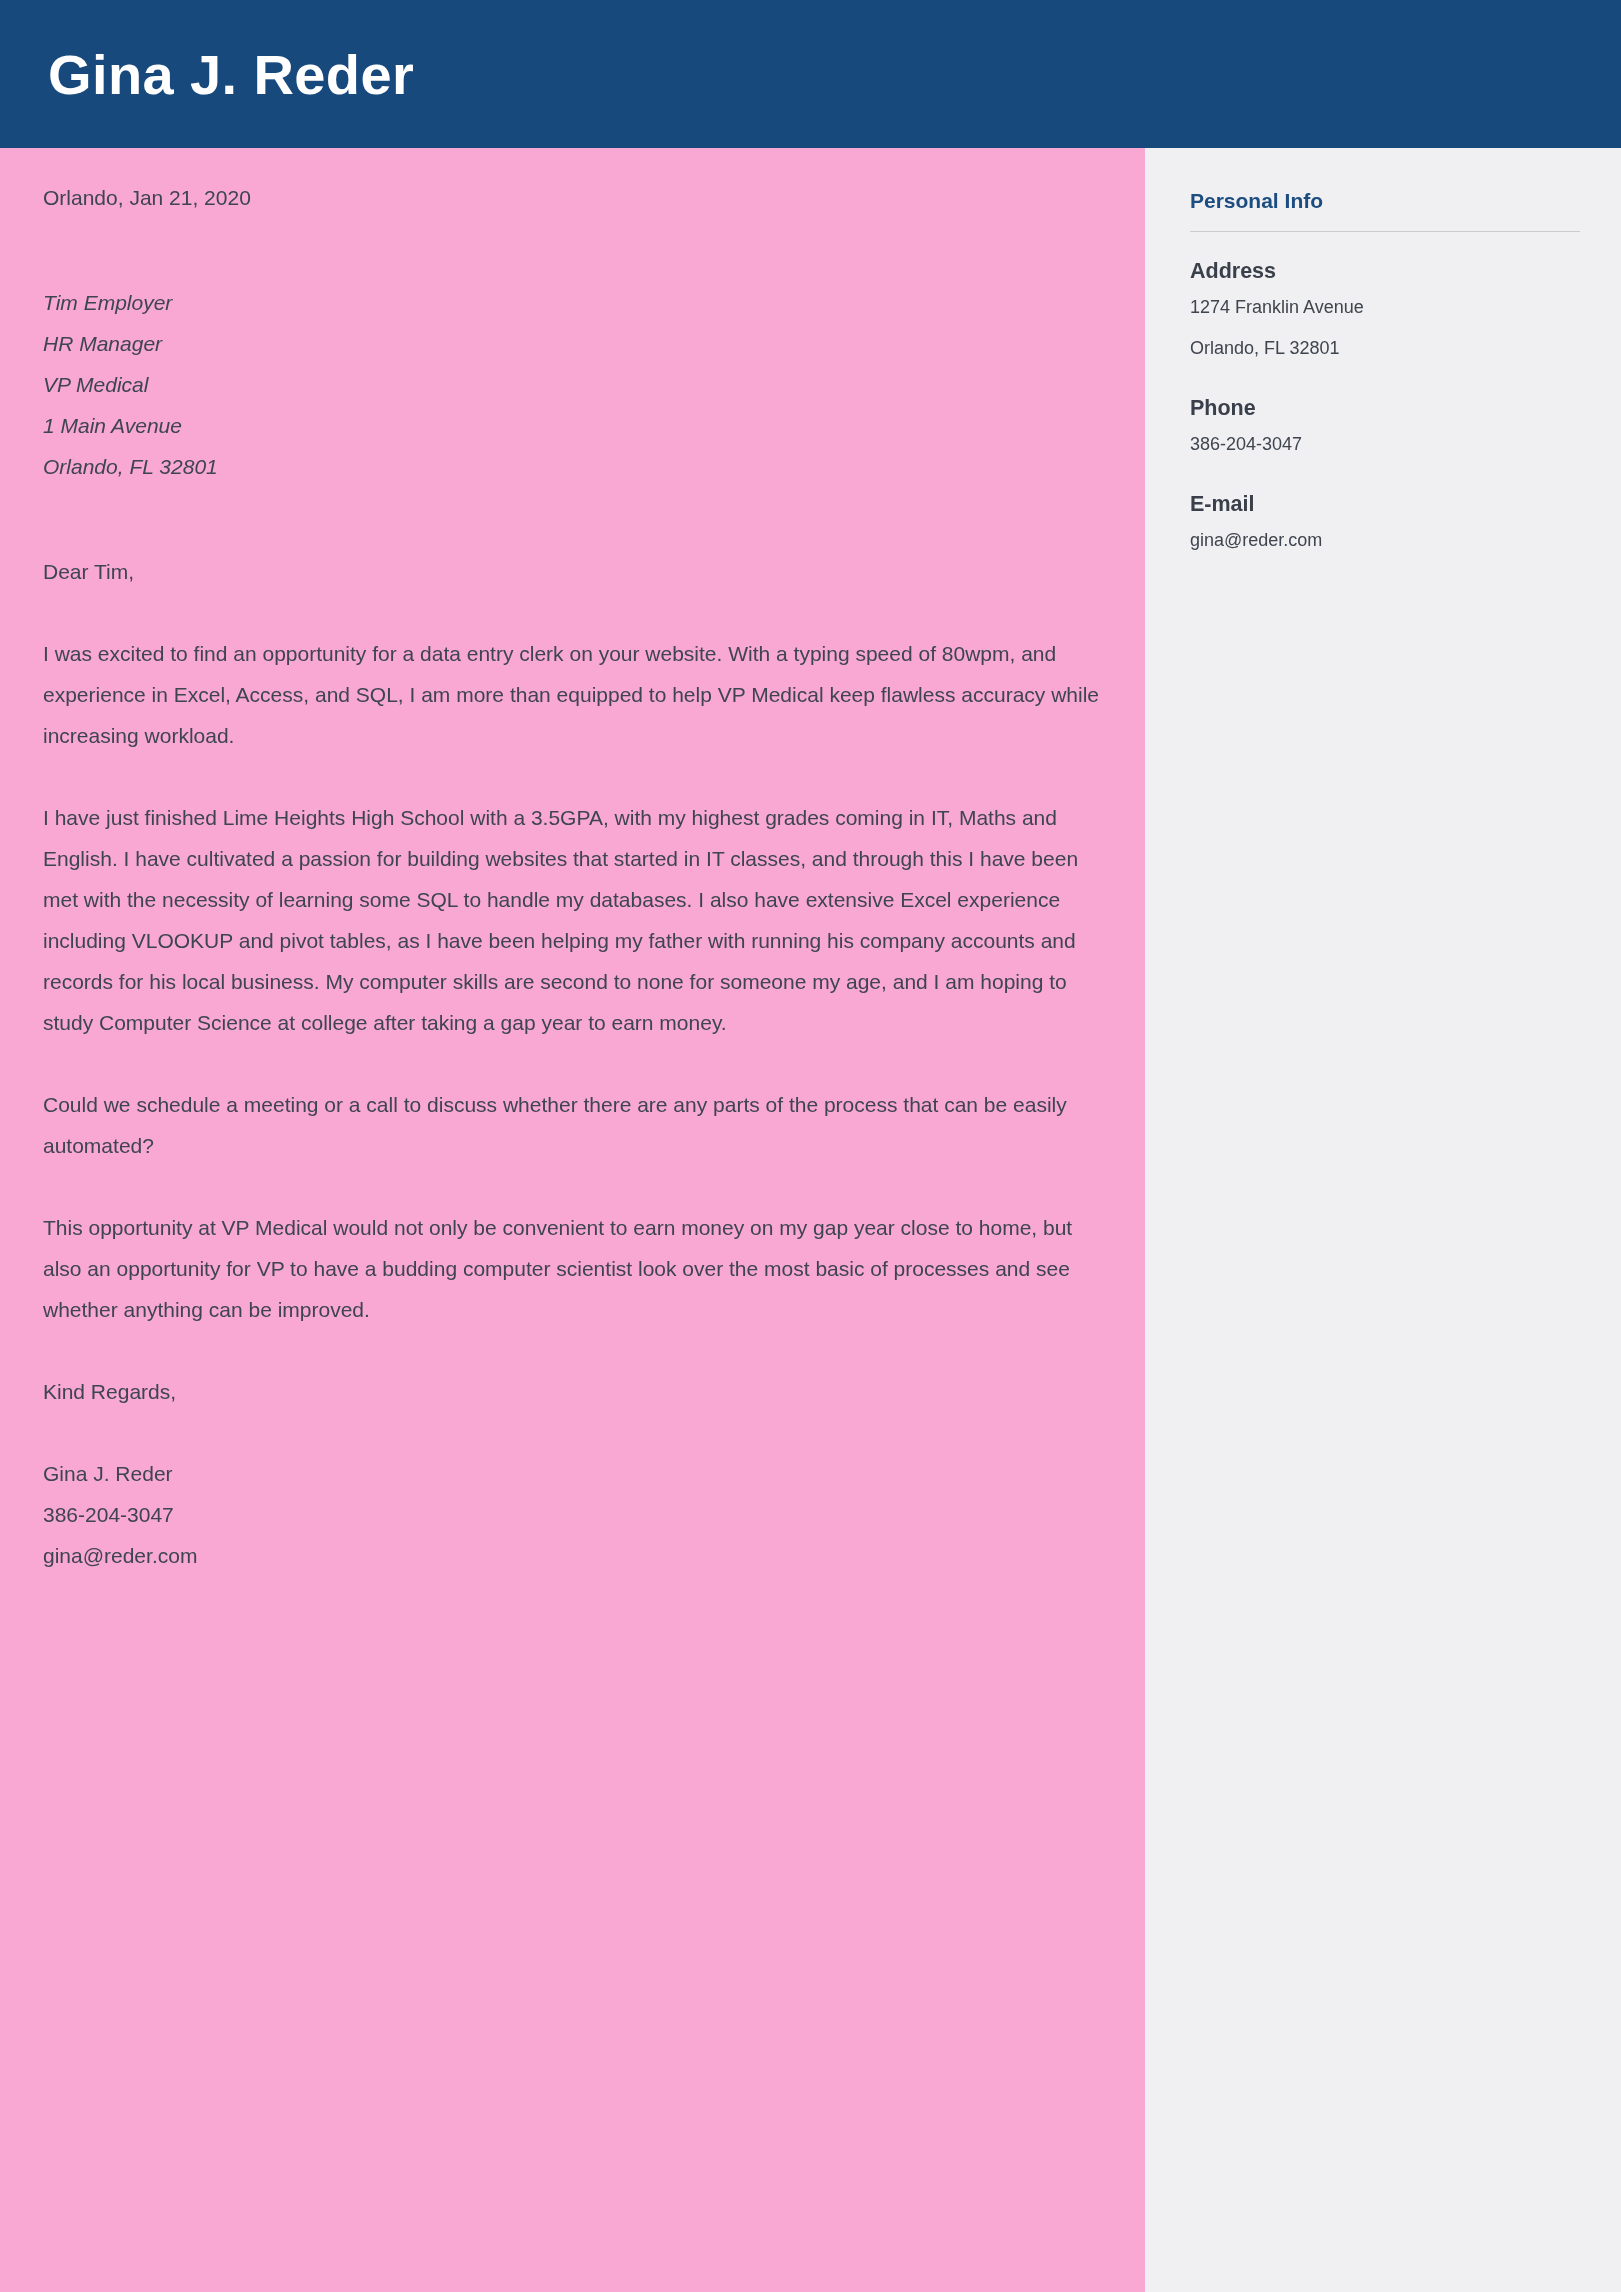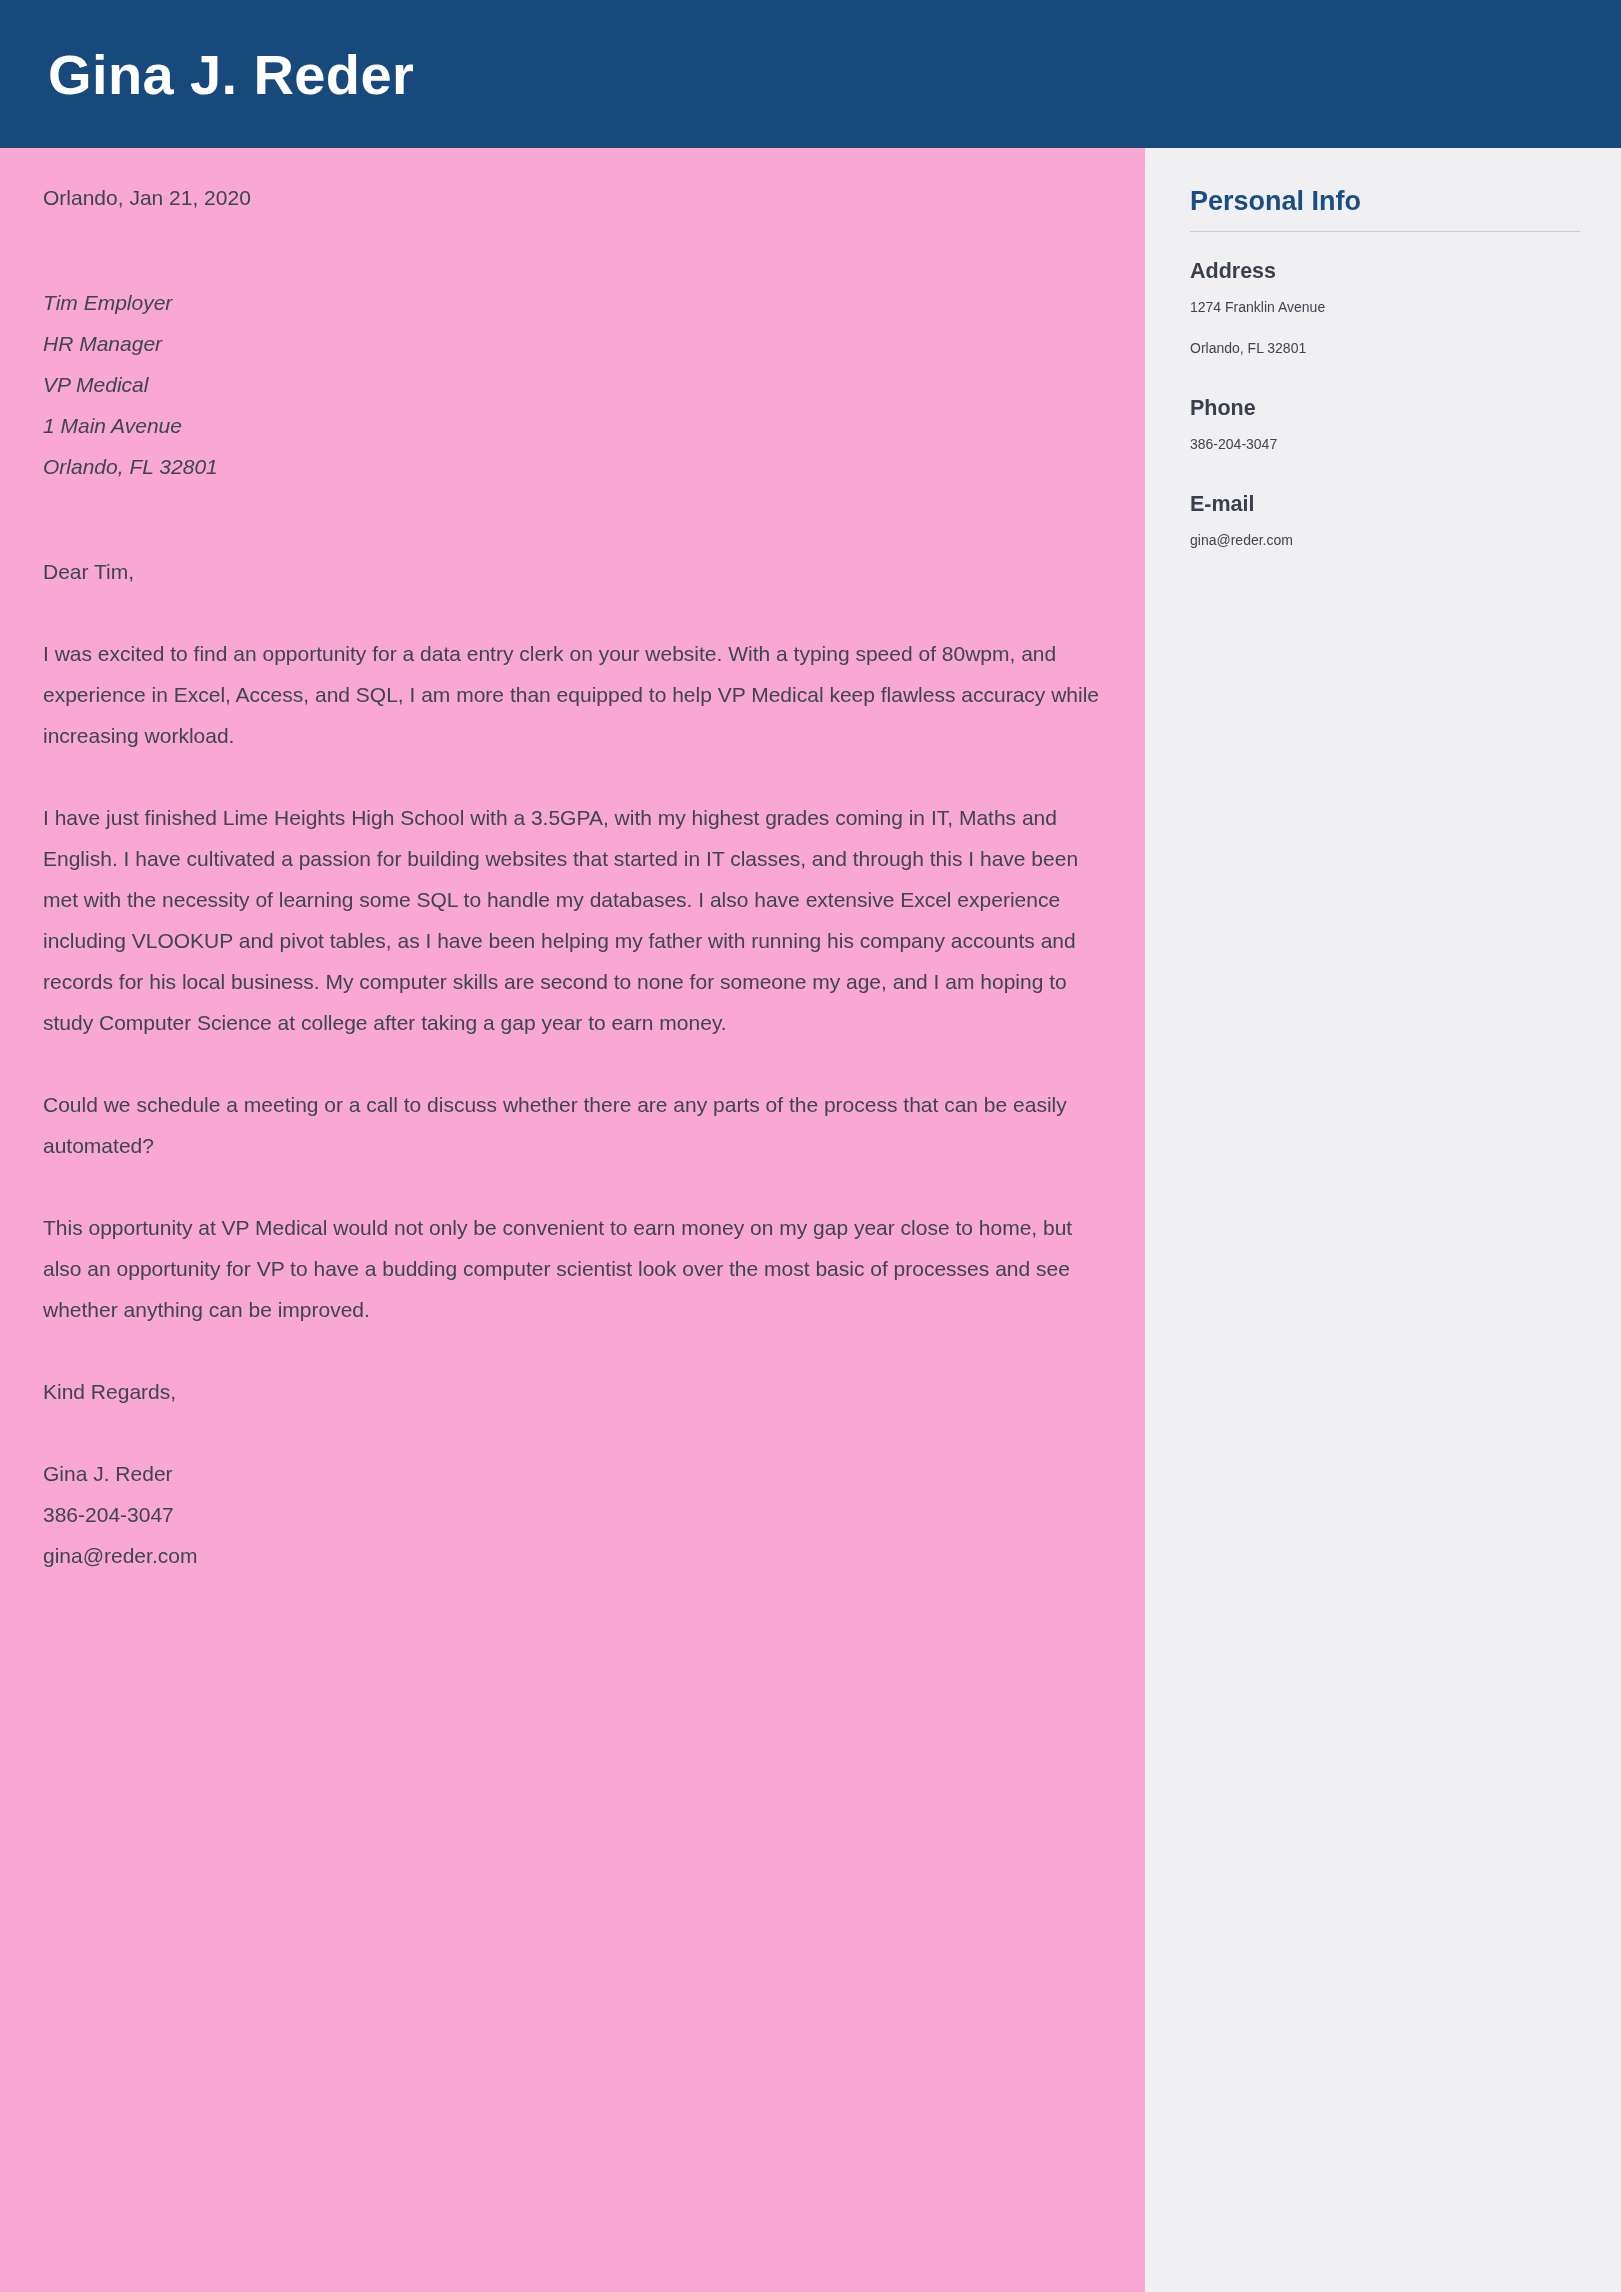--- a/index.html
+++ b/index.html
@@ -54,40 +54,40 @@
   .closing { margin-bottom: 41px; }
 
   
   .sidebar {
     flex: 1 1 auto;
     background: var(--sidebar-bg, #f0eff1);
     padding: 36px 41px 0 45px;
     color: var(--text, #3e454f);
   }
   .sidebar h2 {
-    font-size: 27px;
+    font-size: 21px;
     line-height: 34px;
     font-weight: 700;
     color: var(--accent, #1c4d80);
     margin-bottom: 12.5px;
   }
   .sidebar hr {
     border: none;
     border-top: 1.8px solid #cbcbcd;
     margin: 0;
   }
   .sb-section { margin-top: 23px; }
   .sb-label {
     font-weight: 700;
     font-size: 21.5px;
     line-height: 32px;
     color: #39404b;
   }
   .sb-line {
-    font-size: 14px;
+    font-size: 18px;
     line-height: 41px;
   }
 </style>
 </head>
 <body>
 
 <div class="page">
 
   <header class="header">
     <h1>Gina J. Reder</h1>

